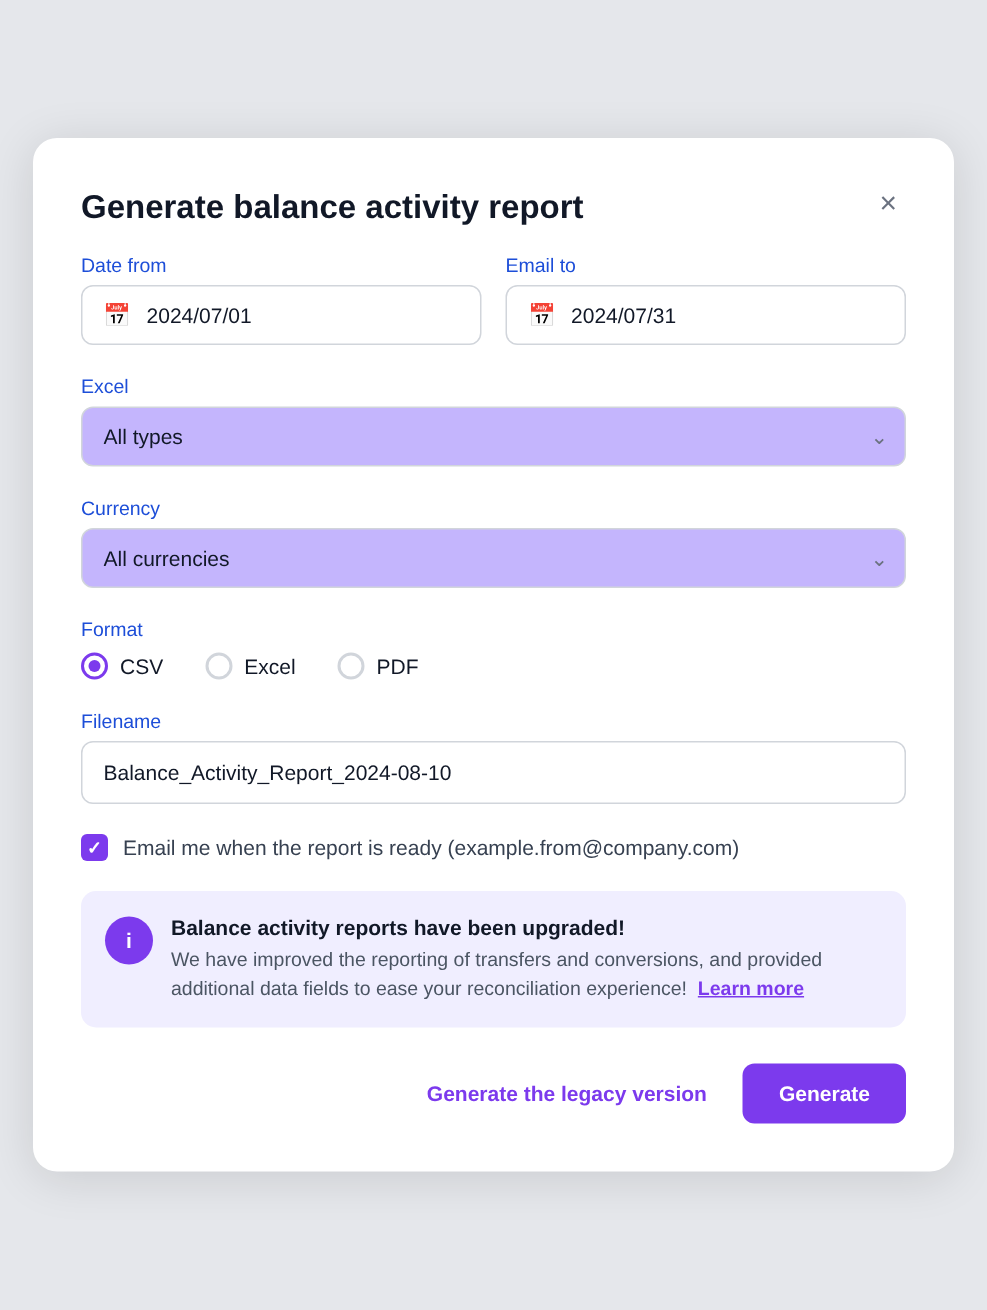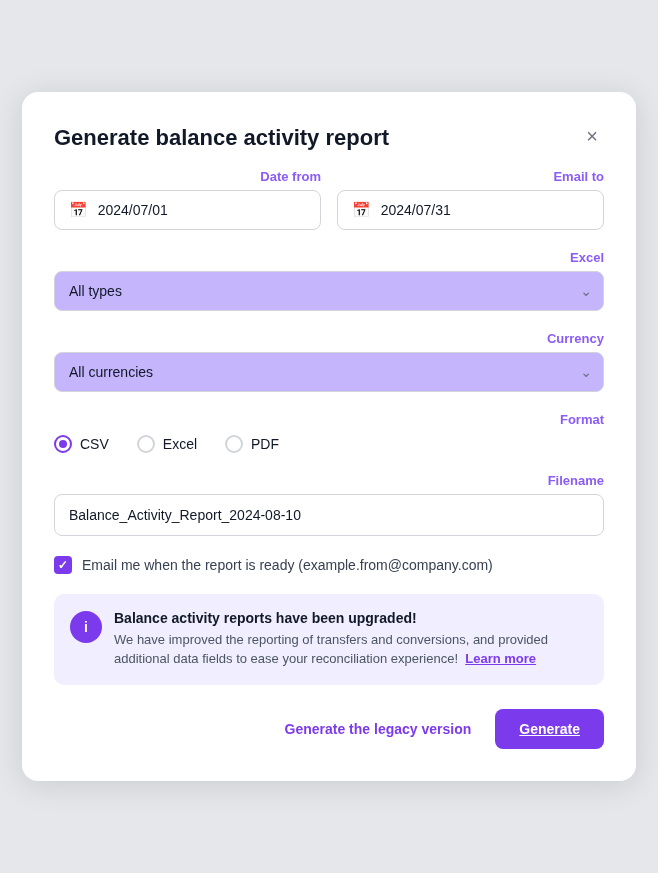--- a/index.html
+++ b/index.html
@@ -56,23 +56,22 @@
       margin-bottom: 20px;
     }
     .form-group {
       display: flex;
       flex-direction: column;
       gap: 6px;
       flex: 1;
     }
     .form-label {
       font-size: 13px;
-      font-weight: 700;
-      color: #8b5cf6;
-      text-align: right;
+      font-weight: 400;
+      color: #1d4ed8;
     }
     .input-with-icon {
       display: flex;
       align-items: center;
       border: 1.5px solid #d1d5db;
       border-radius: 8px;
       padding: 10px 14px;
       gap: 10px;
       background: #fff;
     }
@@ -248,21 +247,20 @@
     }
     .generate-btn {
       background: #7c3aed;
       color: #fff;
       border: none;
       border-radius: 8px;
       padding: 12px 24px;
       font-size: 14px;
       font-weight: 600;
       cursor: pointer;
-      text-decoration: underline;
     }
   </style>
 </head>
 <body>
 
 <div class="modal-wrapper">
   <div class="modal">
 
     <div class="modal-header">
       <h1 class="modal-title">Generate balance activity report</h1>

